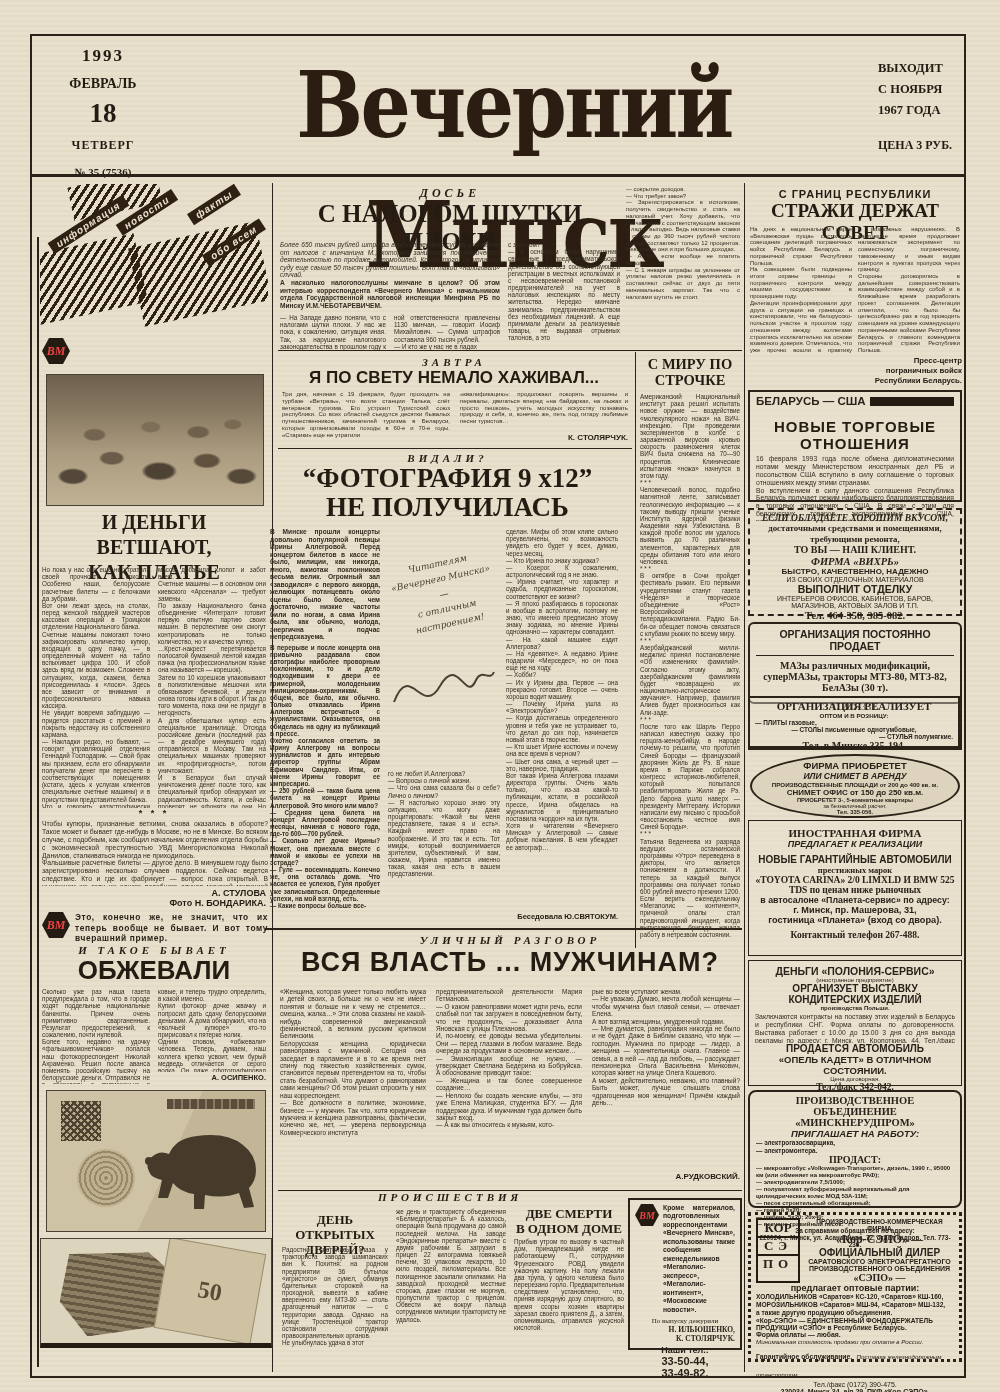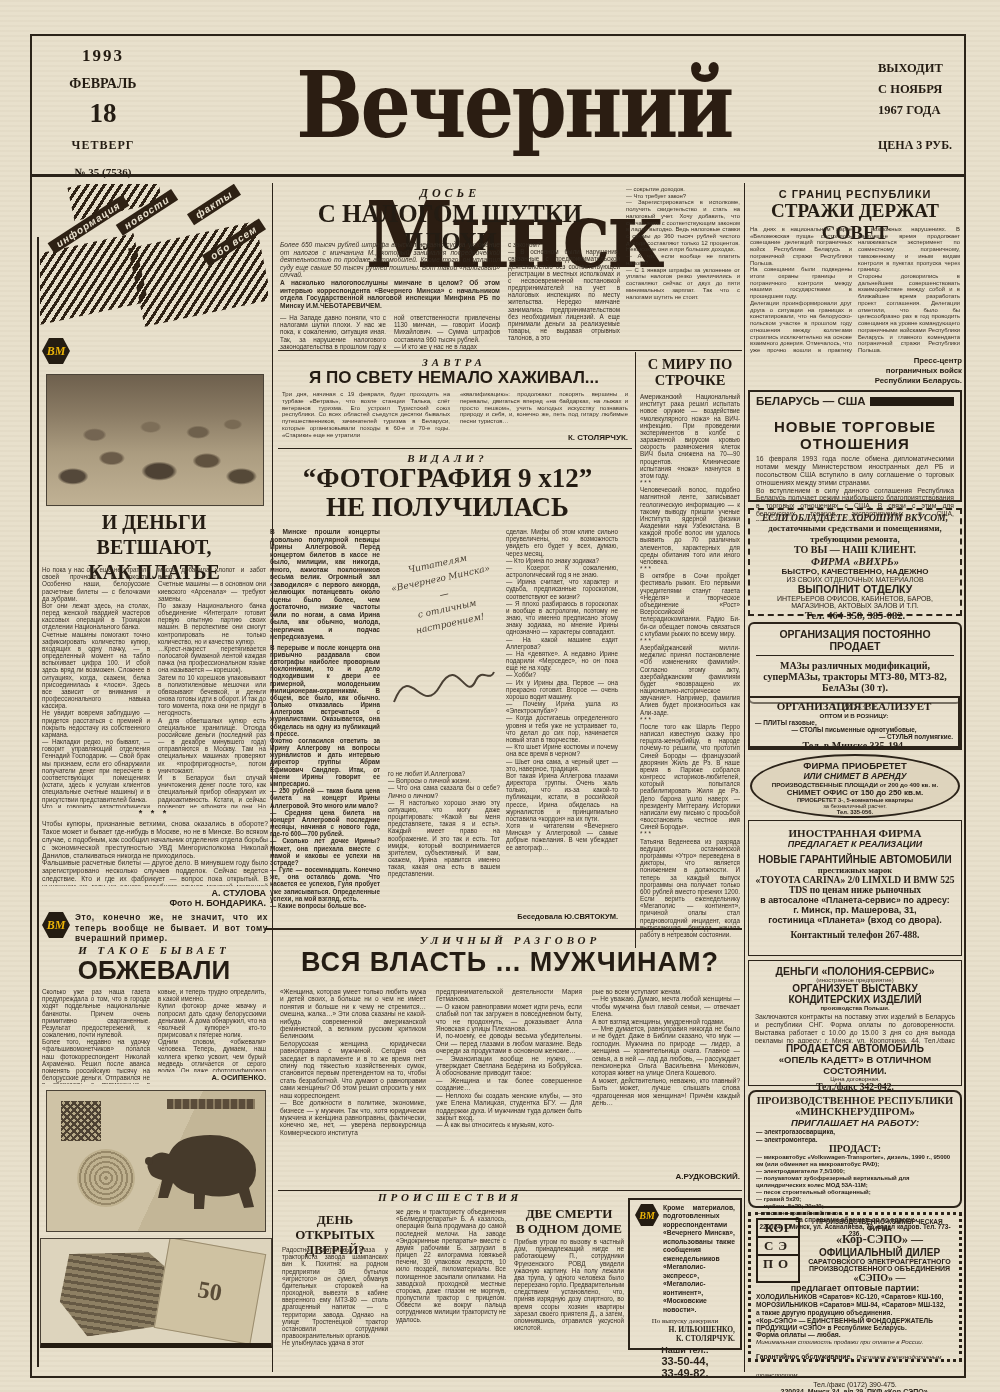--- a/index.html
+++ b/index.html
@@ -15,21 +15,21 @@
   .c{text-align:center;} .r{text-align:right;} .j{text-align:justify;}
   .pre{white-space:pre-line;}
   .bd{font-size:6.3px;line-height:1.14;text-align:justify;white-space:pre-line;overflow:hidden;color:#352c22;}
   .bd2{font-size:6.8px;line-height:1.16;text-align:justify;white-space:pre-line;overflow:hidden;color:#352c22;}
   .kick{font-family:"Liberation Serif",serif;font-style:italic;font-weight:bold;letter-spacing:4px;text-align:center;color:#241c13;}
   .hser{font-family:"Liberation Serif",serif;font-weight:bold;color:#241c13;}
   .hsans{font-family:"Liberation Sans",sans-serif;font-weight:bold;color:#241c13;}
   .sig{font-weight:bold;font-size:7.5px;color:#241c13;}
   .photo{position:absolute;overflow:hidden;border:1px solid #4a4236;}
   .vm{width:28px;height:26px;background:#241c12;clip-path:polygon(25% 0,75% 0,100% 50%,75% 100%,25% 100%,0 50%);
-      color:#eab308;display:flex;align-items:center;justify-content:center;font-weight:bold;font-style:italic;
+      color:#ef4444;display:flex;align-items:center;justify-content:center;font-weight:bold;font-style:italic;
       font-size:12px;flex:0 0 auto;font-family:"Liberation Serif",serif;}
   .ribbon{position:absolute;background:#2e2114;color:#e9e1ce;font-weight:bold;font-style:italic;
           font-size:10px;padding:1px 7px;transform:rotate(-33deg);letter-spacing:1px;}
   .stripes{position:absolute;background:repeating-linear-gradient(135deg,#2e2114 0 3px,transparent 3px 7px);transform:rotate(-12deg);}
   .adbox{position:absolute;border:2px solid #2b2319;background:rgba(236,228,210,.4);}
 </style>
 </head>
 <body>
 
 <div class="page">
@@ -355,21 +355,21 @@
     <div class="b" style="font-size:10px;">КОНДИТЕРСКИХ ИЗДЕЛИЙ</div>
     <div class="b" style="font-size:6px;">производства Польши.</div>
     <div class="bd2" style="text-align:justify;margin-top:2px;height:30px;">Заключаются контракты на поставку этих изделий в Беларусь и республики СНГ. Форма оплаты по договоренности. Выставка работает с 10.00 до 15.00 3 дня со дня выхода рекламы по адресу: г. Минск, ул. Кропоткина, 44. Тел./факс 342-042.</div>
     <div class="b" style="font-size:10px;">ПРОДАЕТСЯ АВТОМОБИЛЬ</div>
     <div class="b" style="font-size:9.5px;">«ОПЕЛЬ КАДЕТТ» В ОТЛИЧНОМ СОСТОЯНИИ.</div>
     <div style="font-size:6px;">Цена договорная.</div>
     <div class="ser b" style="font-size:9.5px;">Тел./факс 342-042.</div>
   </div>
 
   <div class="adbox" style="left:748px;top:1090px;width:214px;height:118px;border-radius:8px;padding:3px 6px;box-sizing:border-box;">
-    <div class="ser b c" style="font-size:10.5px;">ПРОИЗВОДСТВЕННОЕ РЕСПУБЛИКИ</div>
+    <div class="ser b c" style="font-size:10.5px;">ПРОИЗВОДСТВЕННОЕ ОБЪЕДИНЕНИЕ</div>
     <div class="ser b c" style="font-size:10.5px;">«МИНСКНЕРУДПРОМ»</div>
     <div class="b i c" style="font-size:9.5px;">ПРИГЛАШАЕТ НА РАБОТУ:</div>
     <div class="b pre" style="font-size:6.4px;line-height:1.2;">— электрогазосварщика,
 — электромонтера.</div>
     <div class="ser b c" style="font-size:10px;">ПРОДАСТ:</div>
     <div class="b pre" style="font-size:6px;line-height:1.15;">— микроавтобус «Volkswagen-Transporter», дизель, 1990 г., 95000 км (или обменяет на микроавтобус РАФ);
 — электродвигатели 7,5/1000;
 — полуавтомат зубофрезерный вертикальный для цилиндрических колес МОД 53А-11М;
 — песок строительный обогащенный;
 — гравий 5х20;

